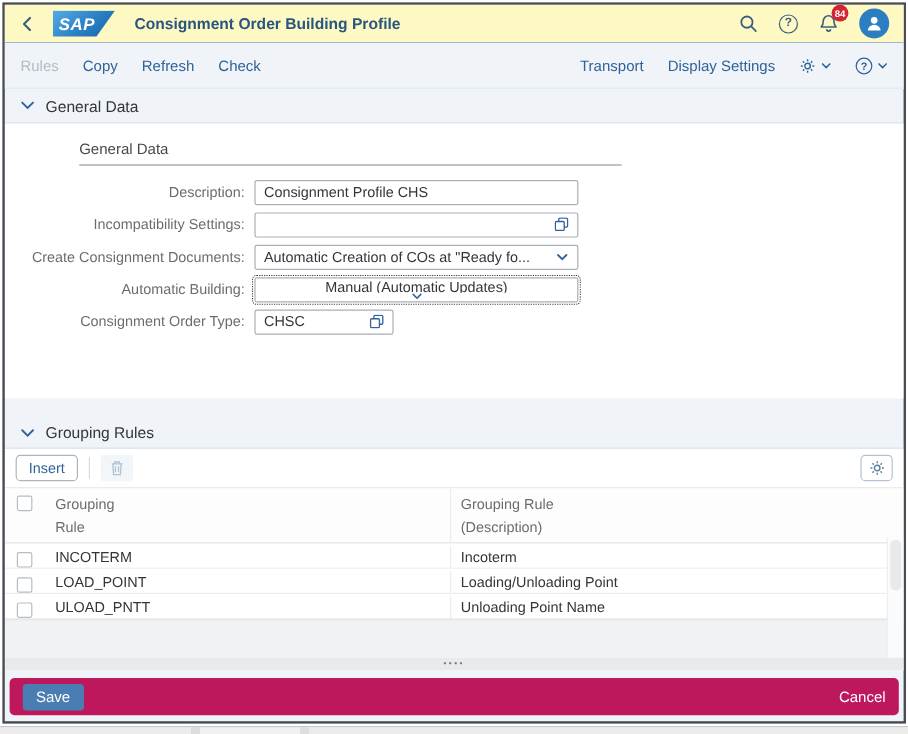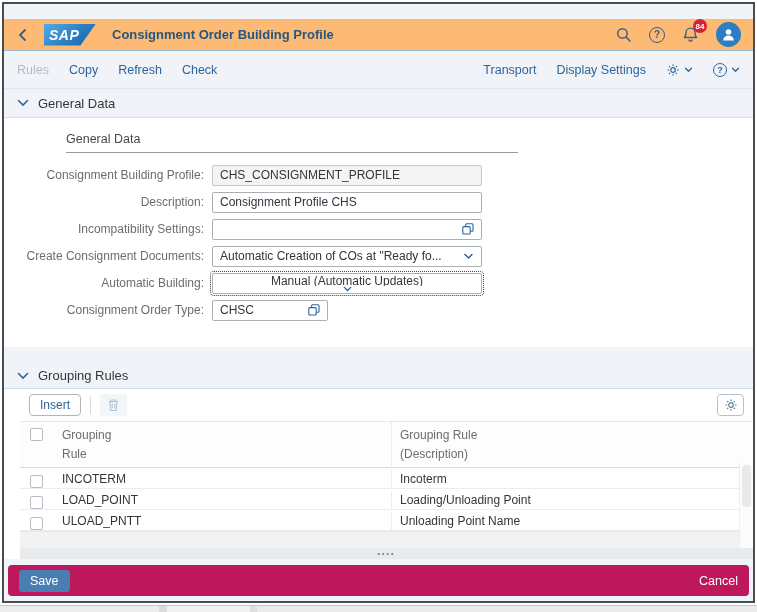--- a/index.html
+++ b/index.html
@@ -4,22 +4,22 @@
 <style>
   * { margin:0; padding:0; box-sizing:border-box; }
   html,body { width:757px; height:612px; background:#fff; font-family:"Liberation Sans", sans-serif; overflow:hidden; position:relative; }
 
   .frame { position:absolute; left:2px; top:2px; width:753px; height:601px;
            border:2px solid #474d53; background:#f0f4f9; display:flex; flex-direction:column; }
   .bottom-strip { position:absolute; left:0; top:605px; width:757px; height:7px;
            background:linear-gradient(90deg,#ececec 0 21%,#dcdcdc 21% 22%,#f1f1f1 22% 33%,#dedede 33% 34%,#ebebeb 34% 100%); border-top:1px solid #c9c9c9;}
 
   
-  .shellbar { flex:0 0 32px; background:#fdba74; border-bottom:1px solid #9cb8d3;
-              display:flex; align-items:center; padding:0 12px;margin-top:15px; }
+  .shellbar { flex:0 0 32px; background:#fef9c3; border-bottom:1px solid #9cb8d3;
+              display:flex; align-items:center; padding:0 12px; }
   .back-btn { display:flex; align-items:center; cursor:pointer; margin-right:14px; }
   .sap-logo { width:52px; height:22px; background:linear-gradient(140deg,#55aae6 0%,#2a7fc4 55%,#1261a8 100%);
               clip-path:polygon(0 0,100% 0,70% 100%,0 100%); color:#fff; font-weight:700; font-style:italic;
               font-size:14px; display:flex; align-items:center; padding-left:5px; letter-spacing:.5px; }
   .shell-title { font-size:13px; font-weight:700; color:#29567e; margin-left:16px; }
   .shell-actions { margin-left:auto; display:flex; align-items:center; gap:17px; }
   .icon-btn { position:relative; display:flex; align-items:center; justify-content:center; cursor:pointer; }
   .help-circle { width:16px; height:16px; border:1.4px solid #3a5f80; border-radius:50%;
                  color:#3a5f80; font-size:10px; font-weight:700; display:flex; align-items:center; justify-content:center; }
   .badge { position:absolute; top:-7px; right:-8px; min-width:14px; height:14px; padding:0 2px;
@@ -53,21 +53,21 @@
   .fld { position:relative; height:21px; border:1px solid #a9afb5; border-radius:2px; background:#fff;
          width:270px; display:flex; align-items:center; padding:0 7px; font-size:12px; color:#32363a; }
   .fld.readonly { background:#f4f4f4; border-color:#c3c7cb; }
   .fld.between { justify-content:space-between; }
   .fld.small { width:116px;text-align:right; }
   .fld.focus-dotted { outline:1px dotted #3c3c3c; outline-offset:1px;flex-direction:column; }
   .fld .val { overflow:hidden; white-space:nowrap; text-overflow:ellipsis; }
   .spacer16 { flex:0 0 16px; }
 
   
-  .card { flex:1; background:#fff; display:flex; flex-direction:column; overflow:hidden;padding-left:16px; }
+  .card { flex:1; background:#fff; display:flex; flex-direction:column; overflow:hidden; }
   .card-toolbar { flex:0 0 33px; display:flex; align-items:center; gap:9px; padding:0 9px;
                   border-bottom:1px solid #e6e6e6; }
   .btn-insert { border:1px solid #aeb5bb; border-radius:4px; background:#fff; color:#2f6399;
                 font-size:12px; padding:3px 10px; cursor:pointer; }
   .tb-sep { width:1px; height:18px; background:#d8dcdf; }
   .btn-trash { width:27px; height:22px; background:#f3f6f9; border-radius:3px;
                display:flex; align-items:center; justify-content:center; }
   .btn-gear { margin-left:auto; width:27px; height:22px; border:1px solid #b2c2d2; border-radius:4px;
               background:#fff; display:flex; align-items:center; justify-content:center; cursor:pointer; }
 
@@ -167,26 +167,20 @@
       <svg width="12" height="8" viewBox="0 0 12 8">
           <path d="M1.5 1.5 L6 6 L10.5 1.5" stroke="#2f6399" stroke-width="1.6" fill="none" stroke-linecap="round"></path>
         </svg>
       <span>General Data</span>
     </div>
 
     <div class="panel">
       <div class="group-title">General Data</div>
       <div class="form">
 
-        <div class="frow">
-          <label class="flabel">Consignment Building Profile:</label>
-          <div class="fld readonly">
-            <span class="val">CHS_CONSIGNMENT_PROFILE</span>
-          </div>
-        </div>
 
         <div class="frow">
           <label class="flabel">Description:</label>
           <div class="fld">
             <span class="val">Consignment Profile CHS</span>
           </div>
         </div>
 
         <div class="frow">
           <label class="flabel">Incompatibility Settings:</label>

